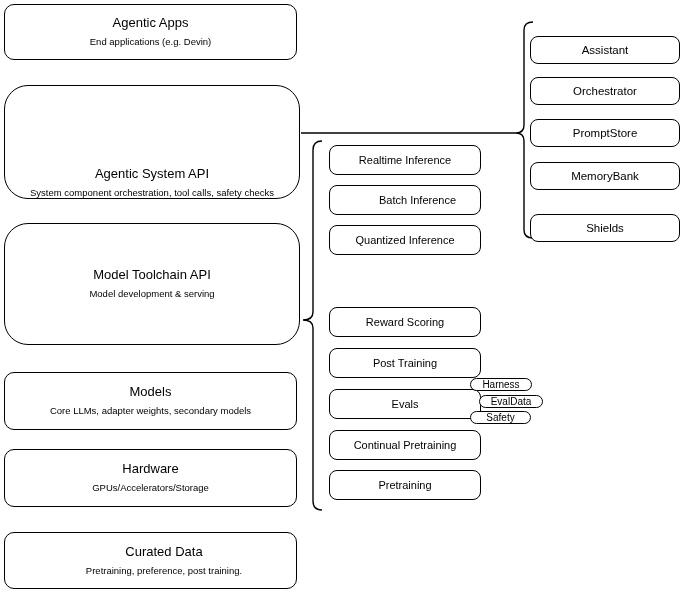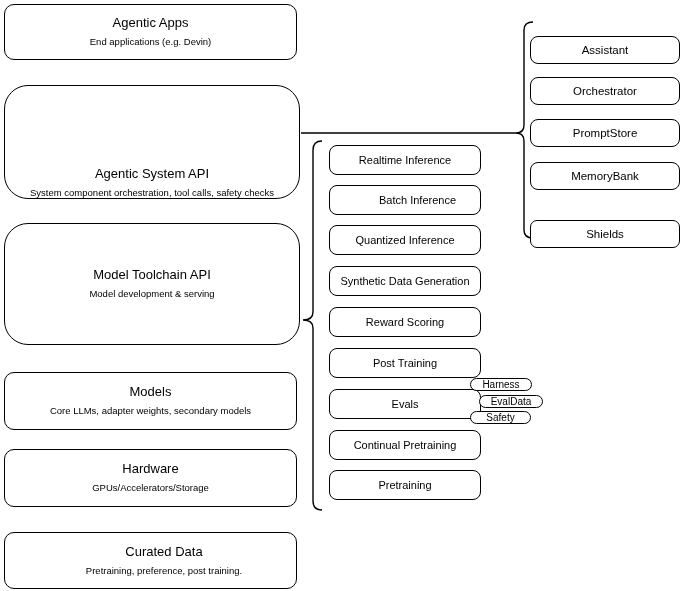--- a/index.html
+++ b/index.html
@@ -97,23 +97,20 @@
 
   <div class="box mid-box" style="top:145px;">
     <span>Realtime Inference</span>
   </div>
   <div class="box mid-box" style="top:185px;padding-left:25px;">
     <span>Batch Inference</span>
   </div>
   <div class="box mid-box" style="top:225px;">
     <span>Quantized Inference</span>
   </div>
-  <div class="box mid-box" style="top:266px;">
-    <span>Synthetic Data Generation</span>
-  </div>
   <div class="box mid-box" style="top:307px;">
     <span>Reward Scoring</span>
   </div>
   <div class="box mid-box" style="top:348px;">
     <span>Post Training</span>
   </div>
   <div class="box mid-box" style="top:389px;">
     <span>Evals</span>
   </div>
   <div class="box mid-box" style="top:430px;">
@@ -138,17 +135,17 @@
   </div>
   <div class="box right-box" style="top:77px;">
     <span>Orchestrator</span>
   </div>
   <div class="box right-box" style="top:119px;">
     <span>PromptStore</span>
   </div>
   <div class="box right-box" style="top:162px;">
     <span>MemoryBank</span>
   </div>
-  <div class="box right-box" style="top:220px;border-radius:7px;">
+  <div class="box right-box" style="top:214px;">
     <span>Shields</span>
   </div>
 
 </div>
 
 </body></html>

